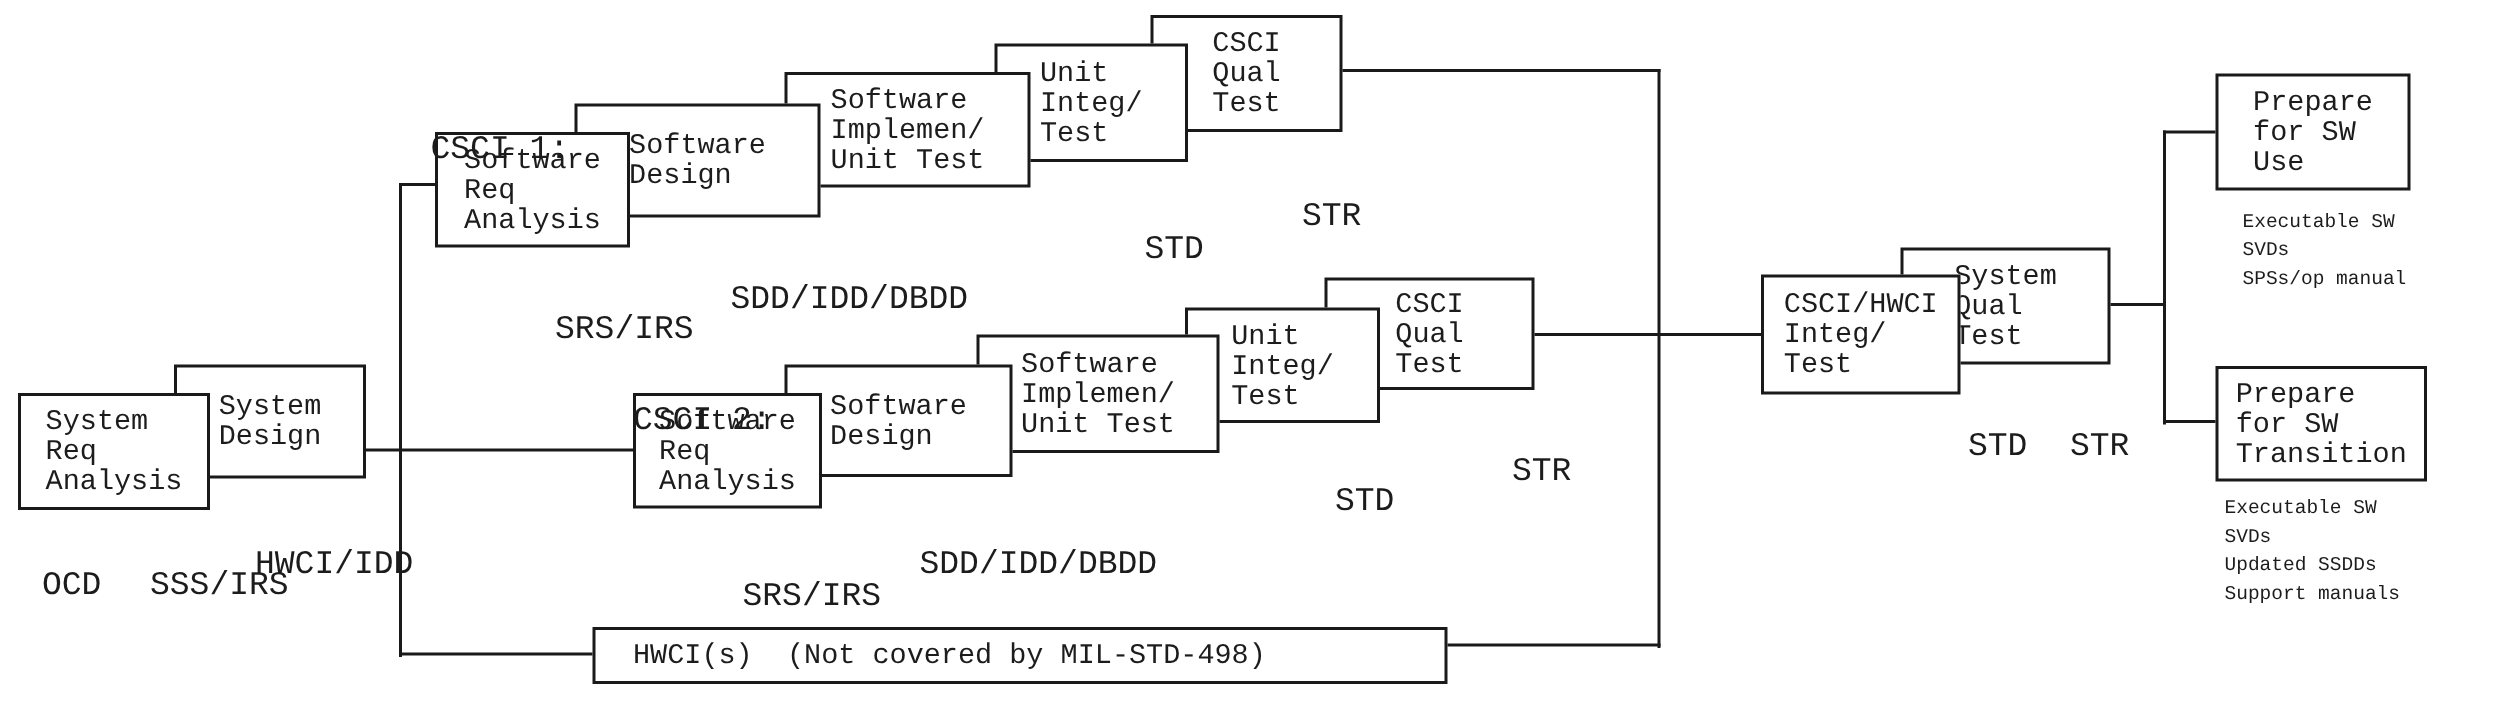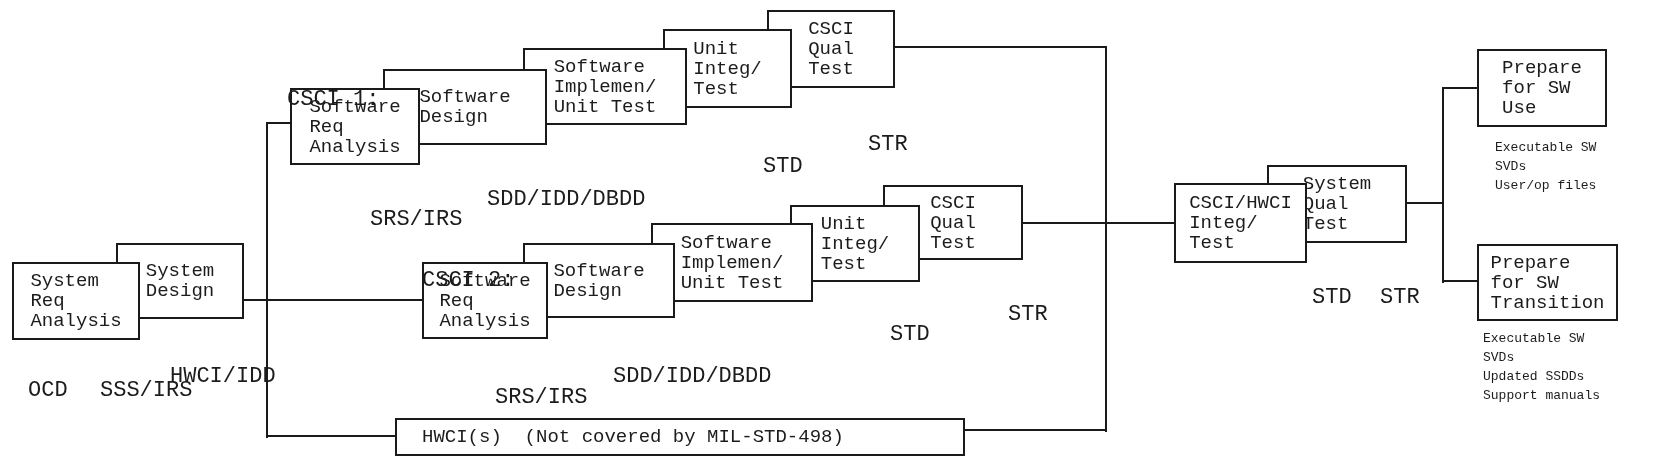--- a/index.html
+++ b/index.html
@@ -129,21 +129,21 @@
   <div class="lbl" style="left:495px;top:352px">SRS/IRS</div>
   <div class="lbl" style="left:613px;top:331px">SDD/IDD/DBDD</div>
   <div class="lbl" style="left:890px;top:289px">STD</div>
   <div class="lbl" style="left:1008px;top:269px">STR</div>
   <div class="lbl" style="left:1312px;top:252px">STD</div>
   <div class="lbl" style="left:1380px;top:252px">STR</div>
 
   <div class="plist" style="left:1495px;top:138px">
     <div>Executable SW</div>
     <div>SVDs</div>
-    <div>User/op files</div>
+    <div>SPSs/op manual</div>
   </div>
   <div class="plist" style="left:1483px;top:329px">
     <div>Executable SW</div>
     <div>SVDs</div>
     <div>Updated SSDDs</div>
     <div>Support manuals</div>
   </div>
 
 </div>
 

